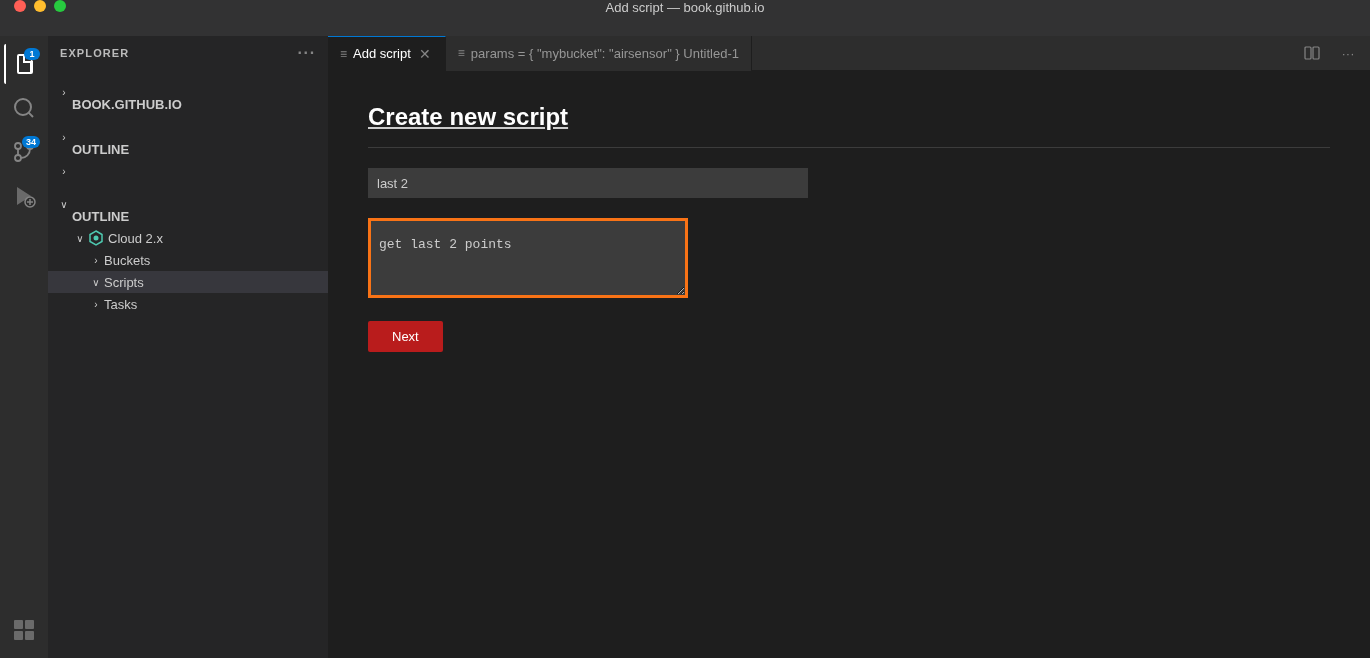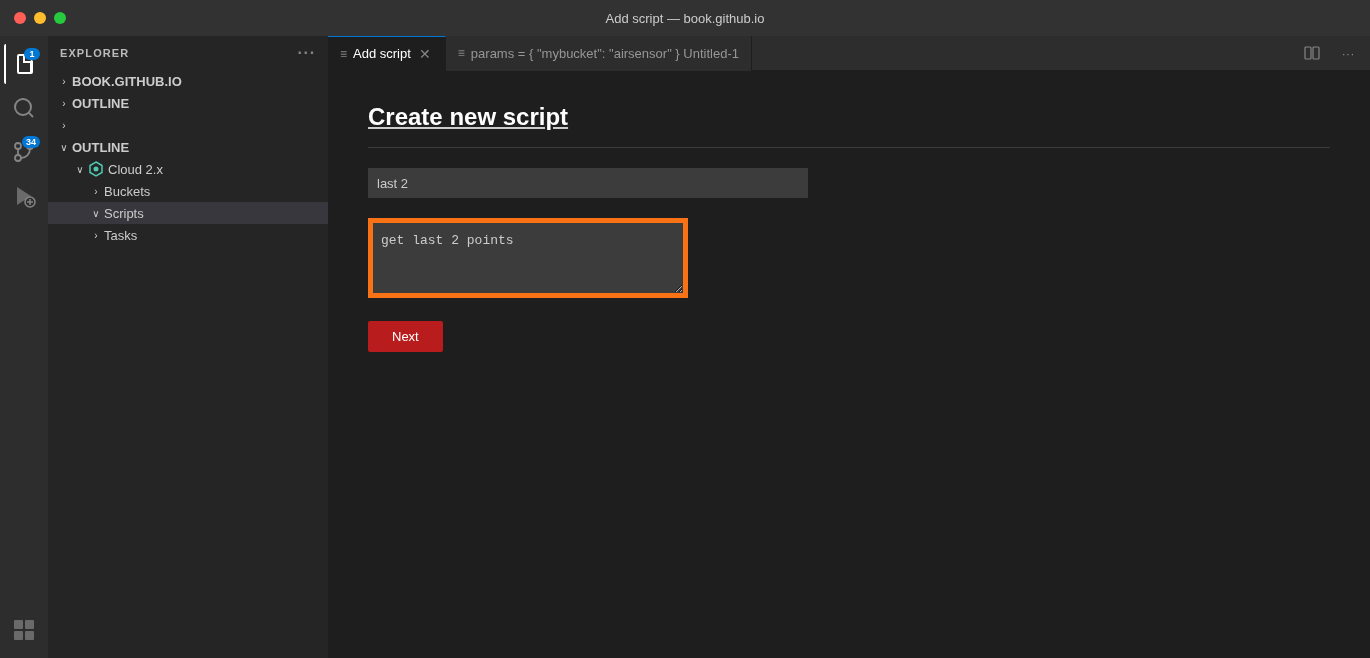--- a/index.html
+++ b/index.html
@@ -11,21 +11,20 @@
       font-size: 13px;
       color: #cccccc;
       overflow: hidden;
     }
 
     
     .titlebar {
       height: 36px;
       background: #323233;
       display: flex;
-      align-items: center;
       justify-content: center;
       position: relative;
       -webkit-app-region: drag;
     }
     .titlebar-title {
       font-size: 13px;
       color: #cccccc;
     }
     .traffic-lights {
       position: absolute;
@@ -141,20 +140,21 @@
       justify-content: center;
       font-size: 10px;
       color: #cccccc;
       flex-shrink: 0;
     }
     .tree-item .label {
       flex: 1;
     }
     .tree-item.bold .label {
       font-weight: 700;
+      margin-top: 24px;
     }
 
     .indent-1 { padding-left: 8px; }
     .indent-2 { padding-left: 24px; }
     .indent-3 { padding-left: 40px; }
 
     
     .cloud-icon {
       width: 16px;
       height: 16px;
@@ -266,24 +266,24 @@
       color: #cccccc;
       font-size: 13px;
       padding: 4px 8px;
       outline: none;
       font-family: inherit;
     }
     .form-textarea {
       width: 320px;
       height: 80px;
       background: #3c3c3c;
-      border: 5px solid #f97316;
-      color: #cccccc;
-      font-size: 13px;
-      padding: 10px 8px;
+      border: 3px solid #f97316;
+      color: #cccccc;
+      font-size: 13px;
+      padding: 16px 8px;
       outline: none;
       resize: both;
       font-family: 'Courier New', Courier, monospace;
     }
 
     .next-btn {
       background: #b91c1c;
       color: #ffffff;
       border: none;
       padding: 8px 24px;

